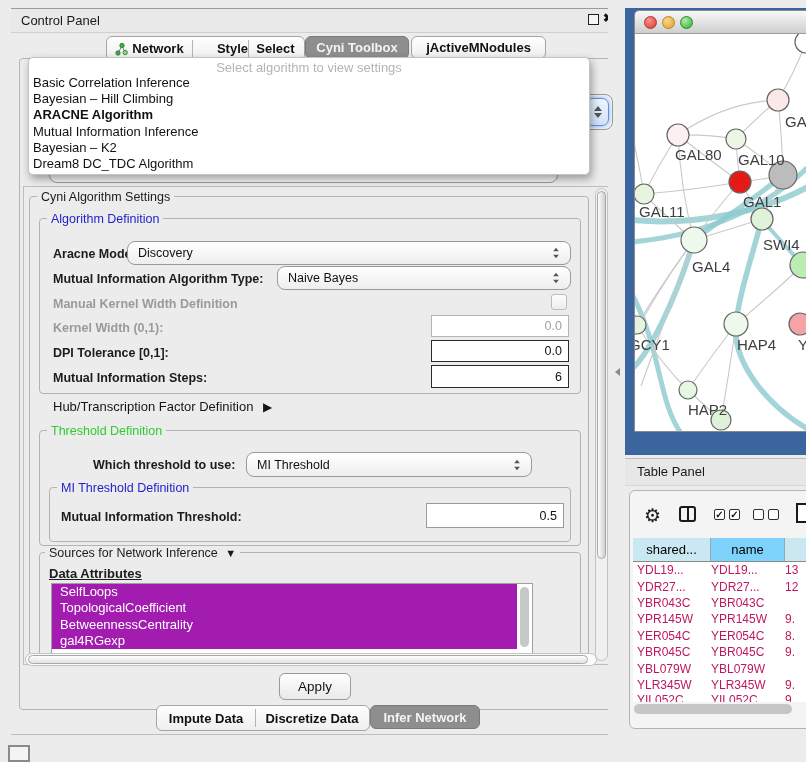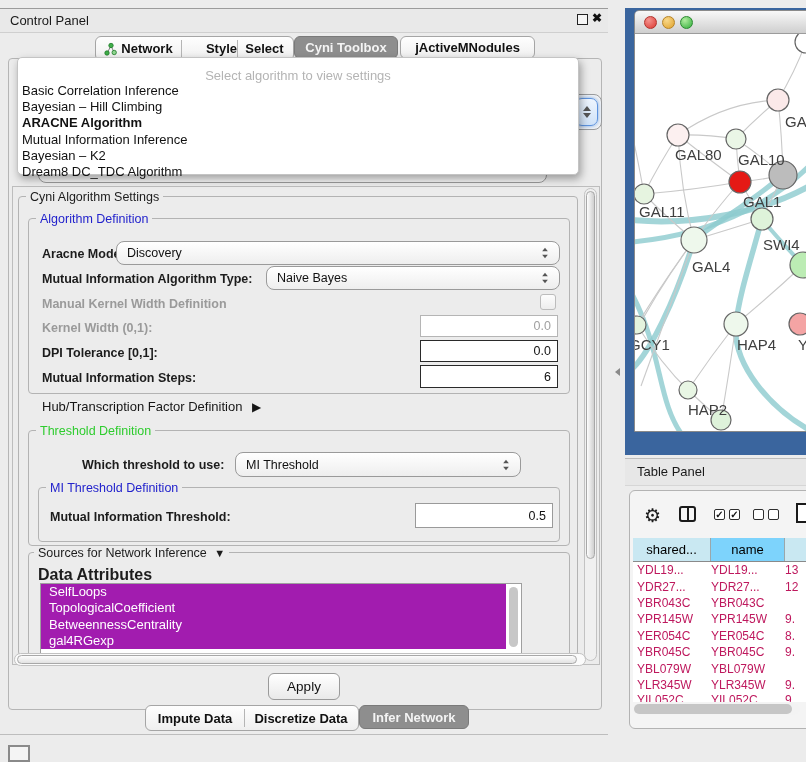--- a/index.html
+++ b/index.html
@@ -25,21 +25,21 @@
   .sb-track{background:#f0f0f0;border:1px solid #c2c2c2;border-radius:7px;box-sizing:border-box;}
   .sb-thumb{background:linear-gradient(90deg,#fdfdfd,#cfcfcf);border:1px solid #a8a8a8;border-radius:6px;box-sizing:border-box;}
   .chk{box-sizing:border-box;border:1.6px solid #2e2e2e;background:#fff;width:11px;height:11px;border-radius:2px;
        font-size:10px;line-height:9px;text-align:center;color:#111;font-weight:bold;}
 </style>
 </head>
 <body>
 
 <div id="screen">
 
-  <div class="abs" style="left:0;top:0;width:608px;height:735px;">
+  <div class="abs" style="left:11px;top:0;width:608px;height:735px;">
 
     <div class="abs" style="left:0;top:8px;width:608px;height:23px;background:#e9e9e9;border-top:1px solid #9b9b9b;border-bottom:1px solid #cfcfcf;"></div>
     <div class="abs" style="left:10px;top:13px;font-size:13px;color:#1a1a1a;">Control Panel</div>
     <div class="abs" style="left:577px;top:14px;width:9px;height:9px;border:1.6px solid #222;background:#f5f5f5;"></div>
     <div class="abs" style="left:592px;top:11px;font-size:12px;font-weight:bold;color:#111;">✖</div>
 
     <div class="abs" style="left:8px;top:58px;width:592px;height:650px;border:1px solid #b5b5b5;border-radius:4px;background:#ececec;"></div>
 
     <div class="abs" style="left:95px;top:36px;width:197px;height:23px;background:linear-gradient(#fefefe,#efefef);border:1px solid #a5a5a5;border-radius:6px;display:flex;">
       <div class="tabseg" style="width:85px;gap:4px;">
@@ -72,21 +72,21 @@
       <div class="abs" style="right:3px;top:3px;width:21px;height:26px;border:1.5px solid #5d93de;border-radius:7px;background:linear-gradient(#eef5fe,#cfe2f8);box-shadow:0 0 4px #78a9e8;display:flex;flex-direction:column;align-items:center;justify-content:center;gap:2px;">
         <span class="tri-up"></span>
         <span class="tri-dn"></span>
       </div>
     </div>
     <div class="abs" style="left:38px;top:148px;width:507px;height:33px;border:1px solid #9a9a9a;border-radius:8px;background:#f6f6f6;z-index:1;">
       <div class="abs" style="left:12px;top:9px;font-size:12.5px;color:#9a9a9a;">gal-filtered sif default node</div>
     </div>
 
     <div class="abs" style="left:17px;top:57px;width:560px;height:116px;background:#ffffff;border:1px solid #c4c4c4;border-radius:5px;box-shadow:2px 4px 8px rgba(0,0,0,0.35);z-index:10;">
-      <div style="text-align:center;font-size:13px;color:#b4b4b4;padding-top:10px;">Select algorithm to view settings</div>
+      <div style="text-align:center;font-size:13px;color:#b4b4b4;padding-top:2px;">Select algorithm to view settings</div>
       <div style="font-size:13px;color:#111;line-height:16.2px;padding-left:4px;">Basic Correlation Inference</div>
       <div style="font-size:13px;color:#111;line-height:16.2px;padding-left:4px;">Bayesian – Hill Climbing</div>
       <div style="font-size:13px;color:#111;line-height:16.2px;padding-left:4px;font-weight:bold;">ARACNE Algorithm</div>
       <div style="font-size:13px;color:#111;line-height:16.2px;padding-left:4px;">Mutual Information Inference</div>
       <div style="font-size:13px;color:#111;line-height:16.2px;padding-left:4px;">Bayesian – K2</div>
       <div style="font-size:13px;color:#111;line-height:16.2px;padding-left:4px;">Dream8 DC_TDC Algorithm</div>
     </div>
 
     <div class="abs" style="left:12px;top:186px;width:586px;height:477px;background:#ececec;border:1px solid #bdbdbd;"></div>
 
@@ -154,21 +154,21 @@
     <div class="abs lbl" style="left:50px;top:510px;">Mutual Information Threshold:</div>
     <div class="abs field" style="left:415px;top:503px;width:138px;height:25px;border:1px solid #9a9a9a;color:#111;">
       <span>0.5</span>
     </div>
 
     <div class="abs groupbox" style="left:28px;top:552px;width:540px;height:104px;"></div>
     <div class="abs gtitle" style="left:34px;top:546px;color:#1c1c1c;">
       <span>Sources for Network Inference</span>
       <span style="font-size:11px;margin-left:4px;">▼</span>
     </div>
-    <div class="abs lbl" style="left:38px;top:566px;font-size:16px;">Data Attributes</div>
+    <div class="abs lbl" style="left:38px;top:566px;font-size:13px;text-decoration:underline;">Data Attributes</div>
 
     <div class="abs" style="left:40px;top:583px;width:480px;height:69px;background:#ffffff;border:1px solid #9f9f9f;overflow:hidden;">
       <div style="width:465px;">
         <div class="selrow">SelfLoops</div>
         <div class="selrow">TopologicalCoefficient</div>
         <div class="selrow">BetweennessCentrality</div>
         <div class="selrow">gal4RGexp</div>
       </div>
       <div class="abs" style="right:3px;top:3px;width:9px;height:60px;background:#c7c7c7;border-radius:5px;"></div>
     </div>

